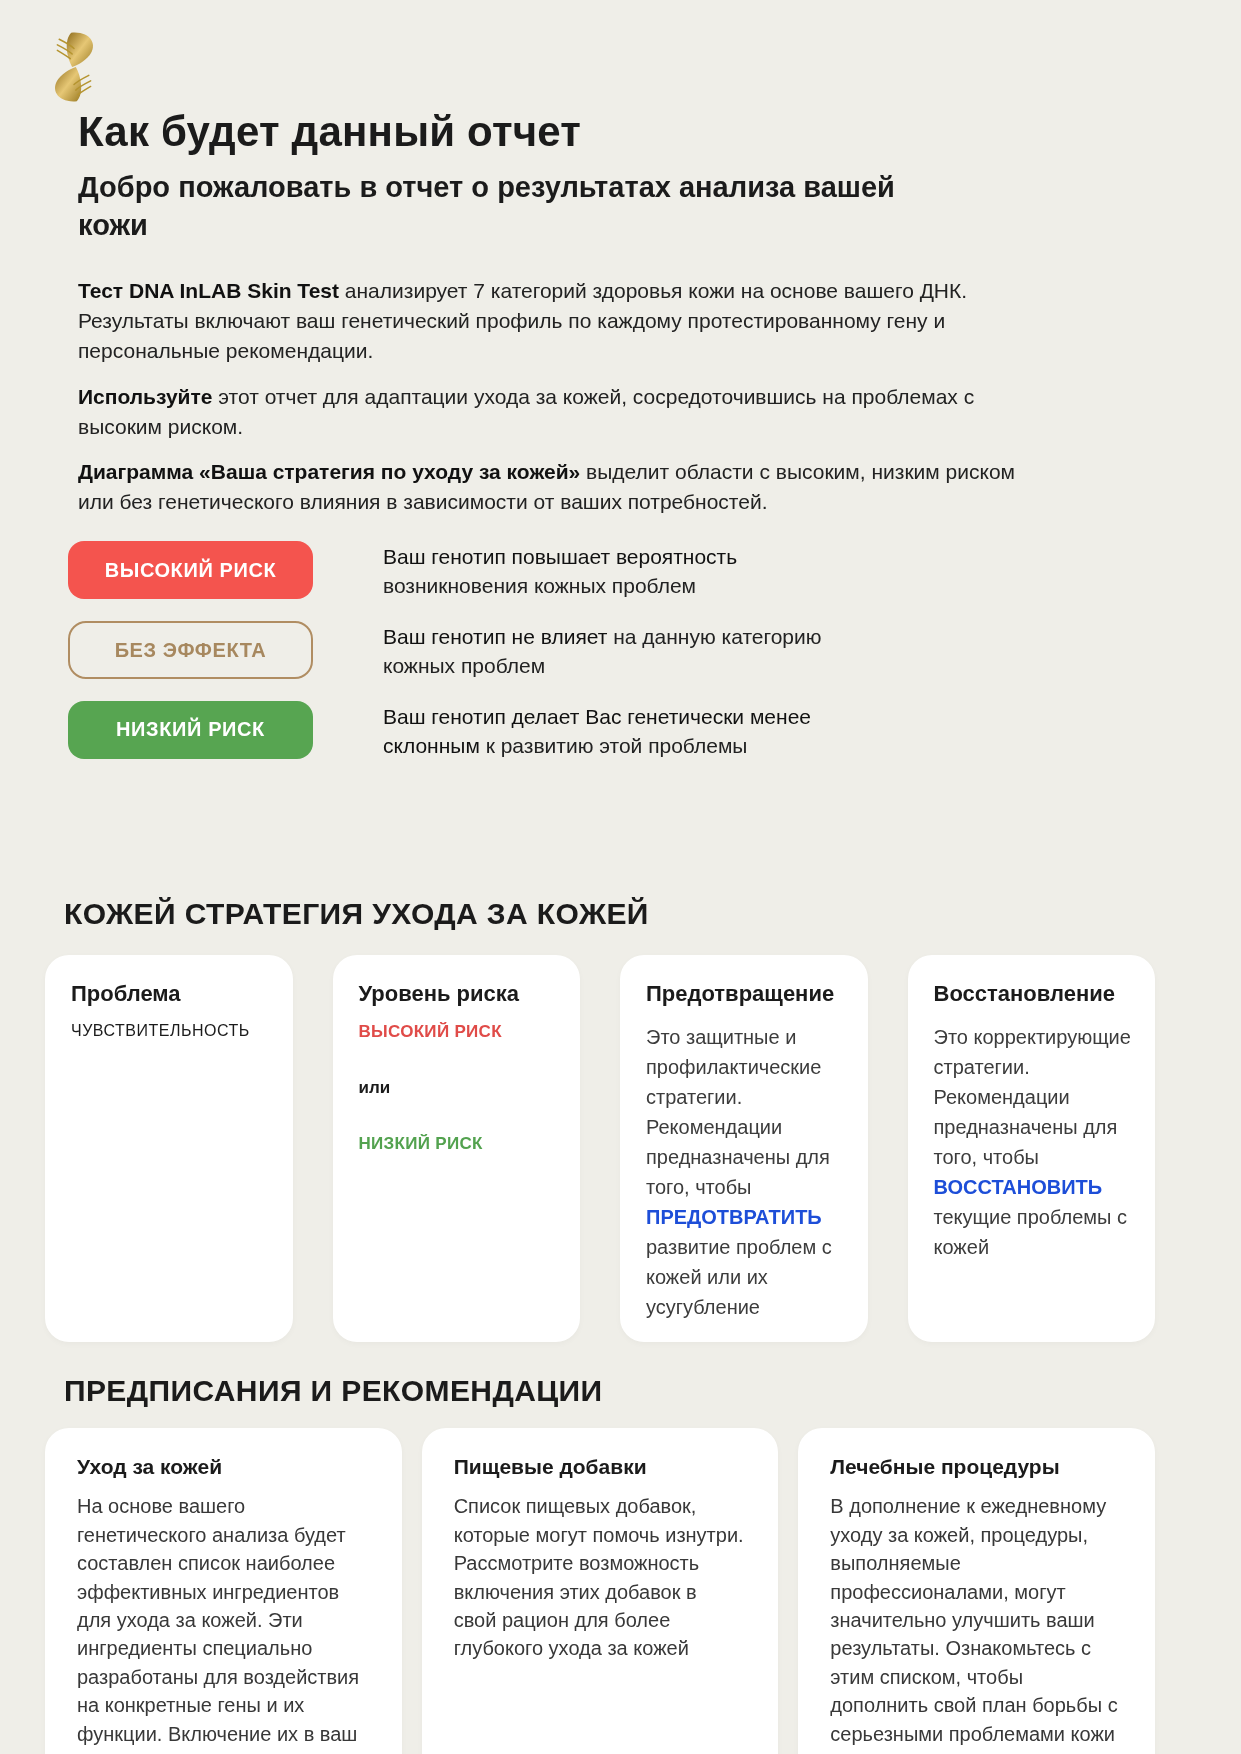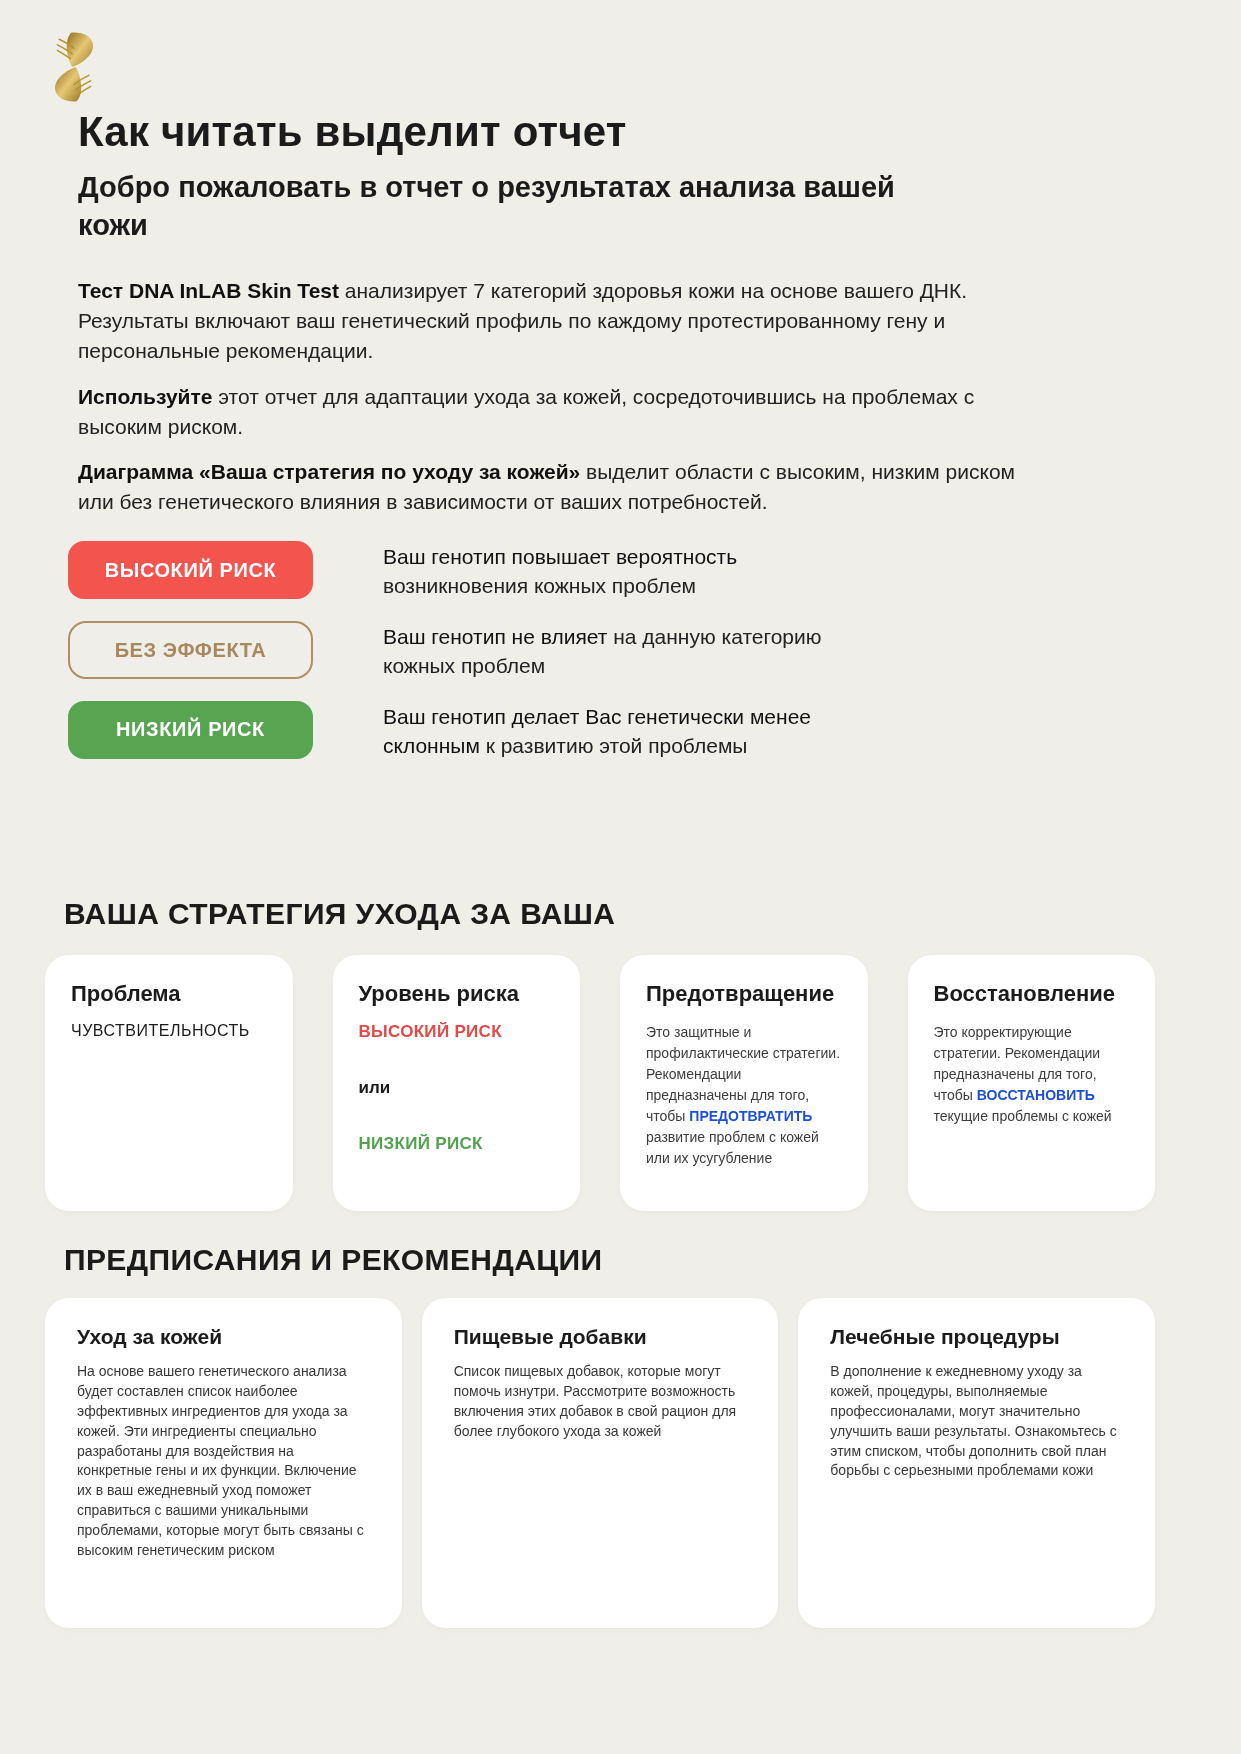--- a/index.html
+++ b/index.html
@@ -47,21 +47,21 @@
     box-shadow:0 2px 6px rgba(0,0,0,0.03);
     box-sizing:border-box;
   }
   .cards4 .card{padding:26px 24px 20px 26px;min-height:256px;}
   .cards3 .card{padding:26px 34px 18px 32px;min-height:330px;}
   .card-title{font-size:22px;font-weight:700;margin:0 0 14px 0;line-height:1.2;}
   .card-value{font-size:16px;letter-spacing:0.5px;color:#1b1b1b;}
   .risk-high-label{color:#e04b48;font-weight:700;font-size:17px;letter-spacing:0.3px;margin-top:4px;}
   .or-label{font-weight:700;font-size:17px;margin-top:36px;}
   .risk-low-label{color:#53a24f;font-weight:700;font-size:17px;letter-spacing:0.3px;margin-top:36px;}
-  .card-body{font-size:14px;line-height:1.5;color:#3c3c3c;}
+  .card-body{font-size:20px;line-height:1.5;color:#3c3c3c;}
   .cards3 .card-body{line-height:1.42;color:#383838;}
   .card-body b{font-weight:700;color:#1d4ed8;}
   .cards3 .card-title{font-size:21px;margin-bottom:13px;}
 
   .footer{position:absolute;left:0;top:1760px;width:1241px;display:flex;align-items:center;}
   .footer-line{width:755px;height:2.5px;background:#ae8b2b;margin-left:30px;}
   .page-number{font-size:36px;font-weight:300;color:#c2a04a;margin-left:36px;letter-spacing:2px;}
 </style>
 </head>
 <body>
@@ -84,21 +84,21 @@
           <path d="M14 10 C20 13 26 16 30 20"></path>
           <path d="M12 16 C18 19 24 22 28 26"></path>
           <path d="M12 22 C17 25 22 28 26 31"></path>
           <path d="M46 49 C40 52 34 55 30 59"></path>
           <path d="M48 55 C42 58 36 61 32 65"></path>
           <path d="M48 61 C43 64 38 67 34 70"></path>
         </g>
       </svg>
     </div>
 
-    <h1 class="title">Как читать выделит отчет</h1>
+    <h1 class="title">Как будет данный отчет</h1>
     <h2 class="subtitle">Добро пожаловать в отчет о результатах анализа вашей кожи</h2>
 
     <p class="para first"><b>Тест DNA InLAB Skin Test</b><span> анализирует 7 категорий здоровья кожи на основе вашего ДНК. Результаты включают ваш генетический профиль по каждому протестированному гену и персональные рекомендации.</span></p>
     <p class="para"><b>Используйте</b><span> этот отчет для адаптации ухода за кожей, сосредоточившись на проблемах с высоким риском.</span></p>
     <p class="para"><b>Диаграмма «Ваша стратегия по уходу за кожей»</b><span> выделит области с высоким, низким риском или без генетического влияния в зависимости от ваших потребностей.</span></p>
 
     <div class="legend">
       <div class="legend-row">
         <div class="pill pill-high">ВЫСОКИЙ РИСК</div>
         <p class="legend-desc"><b>Ваш генотип повышает вероятность</b><span> возникновения кожных проблем</span></p>
@@ -106,21 +106,21 @@
       <div class="legend-row">
         <div class="pill pill-none">БЕЗ ЭФФЕКТА</div>
         <p class="legend-desc"><b>Ваш генотип не влияет</b><span> на данную категорию кожных проблем</span></p>
       </div>
       <div class="legend-row">
         <div class="pill pill-low">НИЗКИЙ РИСК</div>
         <p class="legend-desc"><b>Ваш генотип делает Вас генетически менее склонным</b><span> к развитию этой проблемы</span></p>
       </div>
     </div>
 
-    <h3 class="section">ВАША СТРАТЕГИЯ УХОДА ЗА ВАША</h3>
+    <h3 class="section">КОЖЕЙ СТРАТЕГИЯ УХОДА ЗА КОЖЕЙ</h3>
 
     <div class="cards4">
       <div class="card">
         <p class="card-title">Проблема</p>
         <div class="card-value">ЧУВСТВИТЕЛЬНОСТЬ</div>
       </div>
       <div class="card">
         <p class="card-title">Уровень риска</p>
         <div class="risk-high-label">ВЫСОКИЙ РИСК</div>
         <div class="or-label">или</div>

